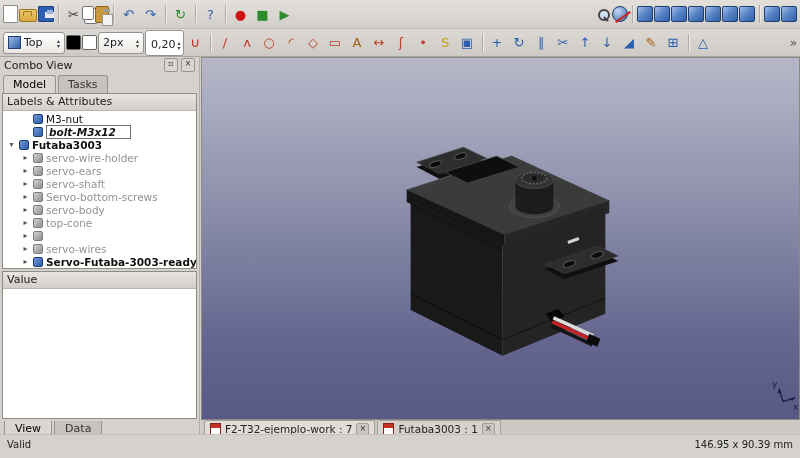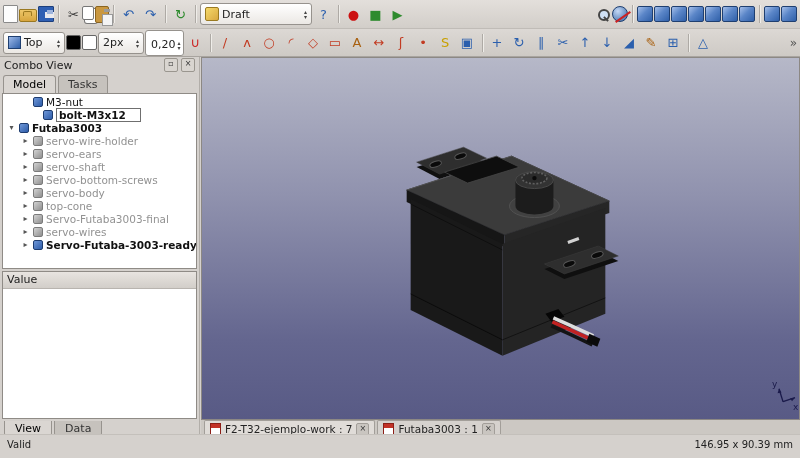--- a/index.html
+++ b/index.html
@@ -94,28 +94,20 @@
         <span class="tbi ic-glyph" style="color: rgb(58, 58, 58);">✂</span>
         <span class="tbi ic-copy"></span>
         <span class="tbi ic-clipboard"></span>
         <span class="tbsep"></span>
         <span class="tbi ic-glyph" style="color: rgb(43, 95, 173);">↶</span>
         <span class="tbi ic-glyph" style="color: rgb(43, 95, 173);">↷</span>
         <span class="tbsep"></span>
         <span class="tbi ic-glyph" style="color: rgb(46, 139, 46);">↻</span>
         <span class="tbsep"></span>
       </span>
-    <div class="combo" style="width:102px">
-      <span class="wb-ic"></span>
-      <span style="flex:1">Draft</span>
-      <span class="spinner">
-          <span>▴</span>
-          <span>▾</span>
-        </span>
-    </div>
     <span class="tbgroup" id="tb1-mid">
         <span class="tbi ic-glyph" style="color: rgb(43, 95, 173);">?</span>
         <span class="tbsep"></span>
         <span class="tbi ic-glyph" style="color: rgb(204, 17, 17);">●</span>
         <span class="tbi ic-glyph" style="color: rgb(46, 139, 46);">■</span>
         <span class="tbi ic-glyph" style="color: rgb(46, 139, 46);">▶</span>
       </span>
     <span class="tbgroup" id="tb1-right" style="margin-left:auto">
         <span class="tbi ic-zoom"></span>
         <span class="tbi ic-drawstyle"></span>
@@ -197,27 +189,28 @@
       <span class="pt-btns">
         <span class="pt-btn">▫</span>
         <span class="pt-btn">×</span>
       </span>
     </div>
     <div class="ctabs" id="ctabs">
         <div class="ctab active">Model</div>
         <div class="ctab">Tasks</div>
       </div>
     <div class="treebox">
+      <div class="tree-header">Labels &amp; Attributes</div>
       <div id="tree">
           <div class="trow" style="padding-left: 18px;">
             <span class="tarrow"></span>
             <span class="titem-icon blue"></span>
             <span class="tlabel normal">M3-nut</span>
           </div>
-          <div class="trow" style="padding-left: 28px;">
+          <div class="trow" style="padding-left: 18px; font-style: italic;">
             <span class="tarrow"></span>
             <span class="titem-icon blue"></span>
             <span class="editbox"><span class="tlabel bold">bolt-M3x12</span></span>
           </div>
           <div class="trow" style="padding-left: 4px;">
             <span class="tarrow">▾</span>
             <span class="titem-icon blue"></span>
             <span class="tlabel bold">Futaba3003</span>
           </div>
           <div class="trow" style="padding-left: 18px;">
@@ -246,21 +239,20 @@
             <span class="tlabel gray">servo-body</span>
           </div>
           <div class="trow" style="padding-left: 18px;">
             <span class="tarrow">▸</span>
             <span class="titem-icon gray"></span>
             <span class="tlabel gray">top-cone</span>
           </div>
           <div class="trow" style="padding-left: 18px;">
             <span class="tarrow">▸</span>
             <span class="titem-icon gray"></span>
-            <span class="tlabel gray">Servo-Futaba3003-final</span>
           </div>
           <div class="trow" style="padding-left: 18px;">
             <span class="tarrow">▸</span>
             <span class="titem-icon gray"></span>
             <span class="tlabel gray">servo-wires</span>
           </div>
           <div class="trow" style="padding-left: 18px;">
             <span class="tarrow">▸</span>
             <span class="titem-icon blue"></span>
             <span class="tlabel bold">Servo-Futaba-3003-ready</span>

